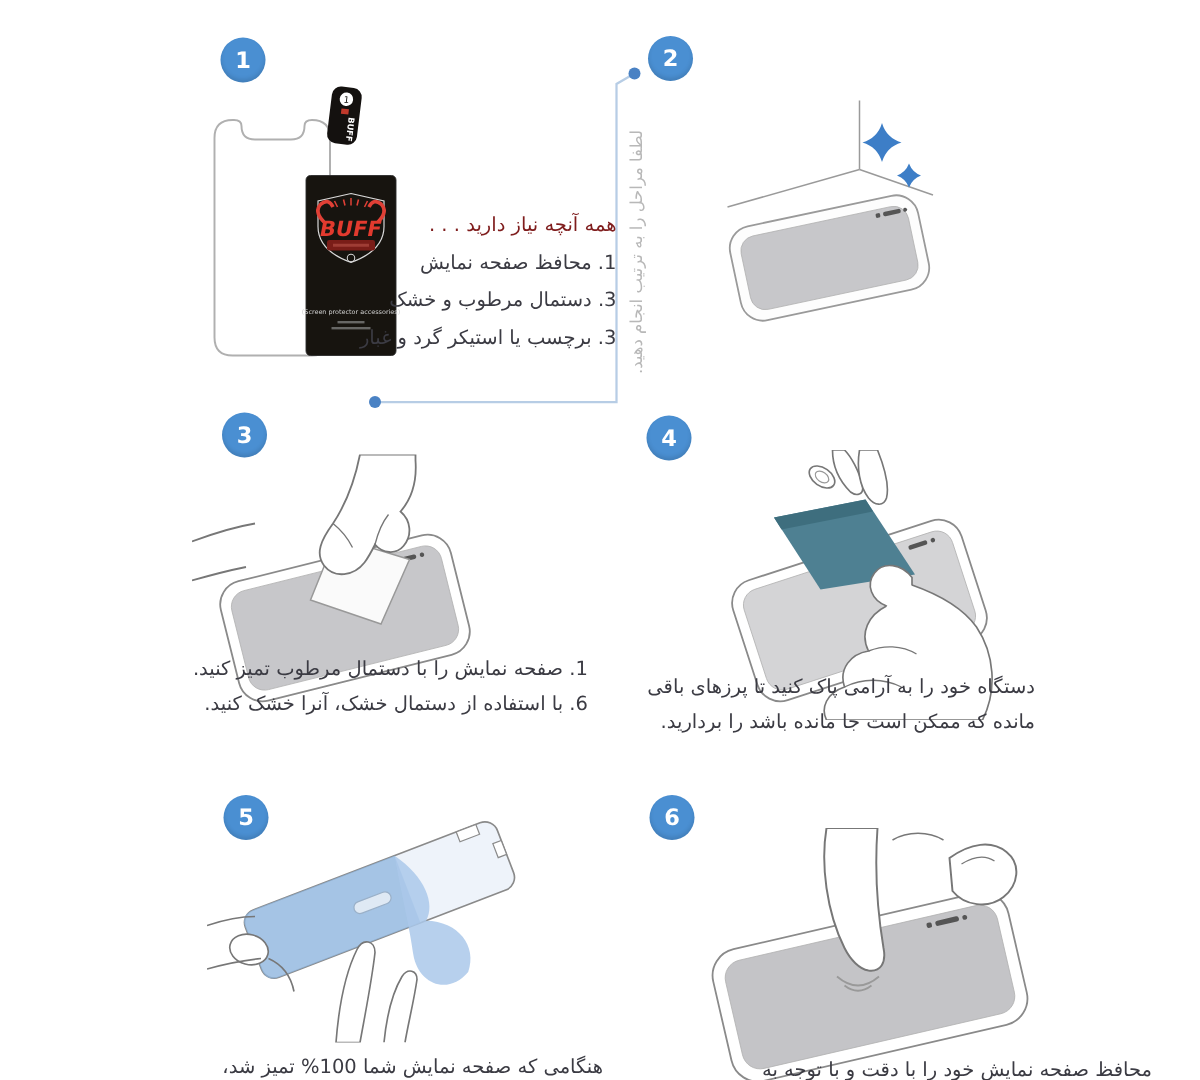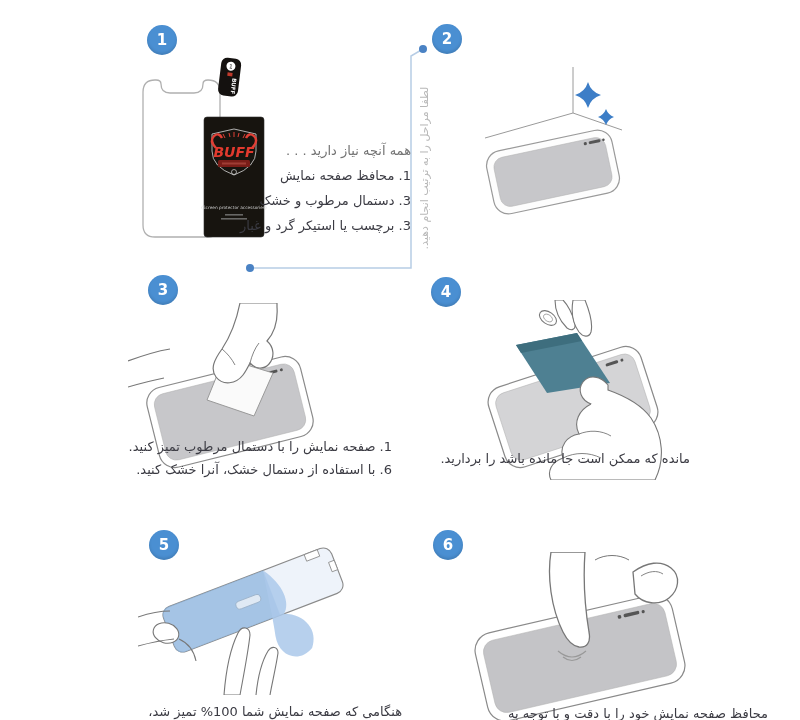--- a/index.html
+++ b/index.html
@@ -5,21 +5,21 @@
   html,body{margin:0;padding:0;background:#fff;}
   .page{position:relative;width:800px;height:720px;background:#ffffff;overflow:hidden;
         font-family:"DejaVu Sans",sans-serif;}
   .badge{position:absolute;width:30px;height:30px;border-radius:50%;background:#4a8fd2;
          color:#fff;font-size:15px;font-weight:bold;display:flex;align-items:center;
          justify-content:center;box-shadow:inset 0 -2px 3px rgba(0,0,0,.12);}
   .illus{position:absolute;}
   .overlay{position:absolute;left:0;top:0;pointer-events:none;}
   .step-text{position:absolute;direction:rtl;text-align:right;font-size:13px;color:#3b3b43;
              line-height:23px;white-space:nowrap;}
-  .step-text .heading{color:#737373;}
+  .step-text .heading{color:#7f1d1d;}
   .lh25{line-height:25px;}
   .side-note{position:absolute;left:326px;top:160px;width:200px;height:16px;
              transform:rotate(-90deg);transform-origin:center;direction:rtl;text-align:center;
              font-size:11px;color:#b8b8b8;white-space:nowrap;}
 </style>
 </head>
 <body>
 
 <div class="page">
 
@@ -148,20 +148,21 @@
     </g>
     <g fill="#ffffff" stroke="#777" stroke-width="1.1">
       <path d="M100,0 C100,10 104,20 112,28 C116,31 121,30 120,24 C118,14 112,4 108,0 Z"></path>
       <path d="M118,0 C116,12 118,24 124,32 C128,37 134,38 136,32 C138,24 134,10 130,0 Z"></path>
       <ellipse cx="93" cy="18" rx="9.5" ry="6" transform="rotate(35 93 18)"></ellipse>
       <ellipse cx="93" cy="18" rx="5" ry="3.2" transform="rotate(35 93 18)" stroke="#999" stroke-width="0.8"></ellipse>
     </g>
   </svg>
 
   <div class="step-text" style="right:110px;top:447px">
+    <div>دستگاه خود را به آرامی پاک کنید تا پرزهای باقی</div>
     <div>مانده که ممکن است جا مانده باشد را بردارید.</div>
   </div>
 
   <div class="badge" style="left:149px;top:530px">
     <span>5</span>
   </div>
 
   <svg class="illus" style="left:138px;top:545px" width="235" height="150" viewBox="0 0 235 150">
     <g transform="translate(115,55) rotate(-21)">
       <rect x="-90" y="-24" width="180" height="48" rx="9" fill="#eef3fa" stroke="#8a8a8a" stroke-width="1.1"></rect>

